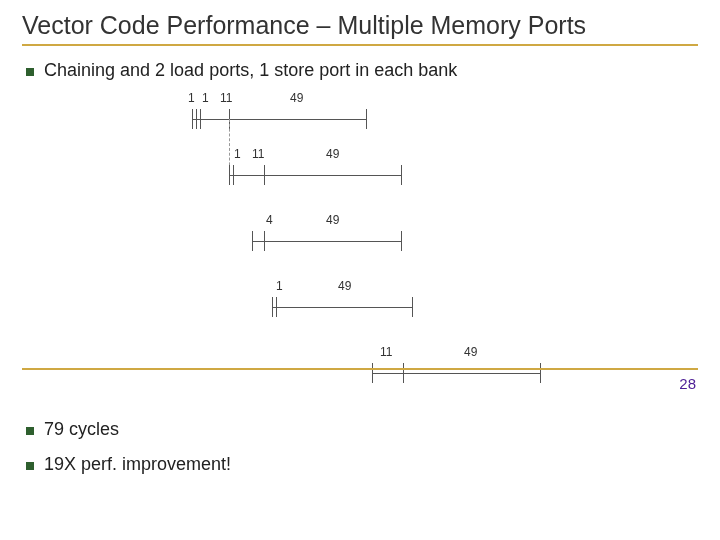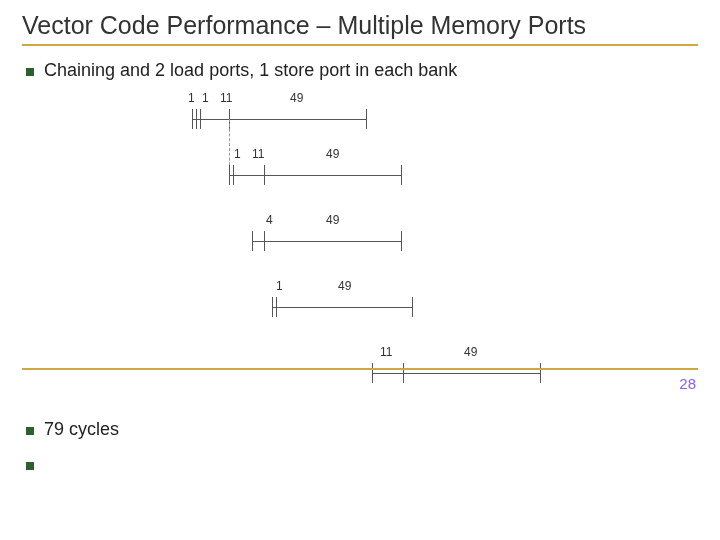--- a/index.html
+++ b/index.html
@@ -10,21 +10,21 @@
   .body { padding-left: 4px; }
   .bullet-row { display: flex; align-items: flex-start; gap: 10px; margin: 14px 0; }
   .bullet-box { width: 8px; height: 8px; background: #2e5f2e; margin-top: 8px; flex: 0 0 auto; }
   .bullet-text { font-size: 18px; font-family: Verdana, sans-serif; color: #222; }
   .diagram { position: relative; margin: 6px auto 0 auto; width: 380px; height: 310px; }
   .hbar { position: absolute; height: 1px; background: #555; }
   .vtick { position: absolute; width: 1px; height: 20px; background: #555; top: -10px; }
   .lbl { position: absolute; font-size: 12px; font-family: Arial, sans-serif; color: #333; text-align: center; }
   .vdash { position: absolute; width: 0; border-left: 1px dashed #999; }
   .footer-rule { position: absolute; left: 22px; right: 22px; bottom: 30px; border: none; border-top: 2px solid #cfa843; }
-  .pagenum { position: absolute; right: 24px; bottom: 8px; font-size: 15px; color: #8b5cf6; font-family: Verdana, sans-serif; }
+  .pagenum { position: absolute; right: 24px; bottom: 8px; font-size: 15px; color: #4c1d95; font-family: Verdana, sans-serif; }
 </style>
 </head>
 <body>
 
 <div class="slide">
   <div class="title">Vector Code Performance – Multiple Memory Ports</div>
   <hr class="title-rule">
 
   <div class="body">
     <div class="bullet-row">
@@ -77,18 +77,19 @@
       <div class="lbl" style="left:208px; top:250px;">11</div>
       <div class="lbl" style="left:292px; top:250px;">49</div>
     </div>
 
     <div class="bullet-row">
       <span class="bullet-box"></span>
       <span class="bullet-text">79 cycles</span>
     </div>
     <div class="bullet-row">
       <span class="bullet-box"></span>
+      <span class="bullet-text">19X perf. improvement!</span>
     </div>
   </div>
 
   <hr class="footer-rule">
   <div class="pagenum">28</div>
 </div>
 
 </body></html>

